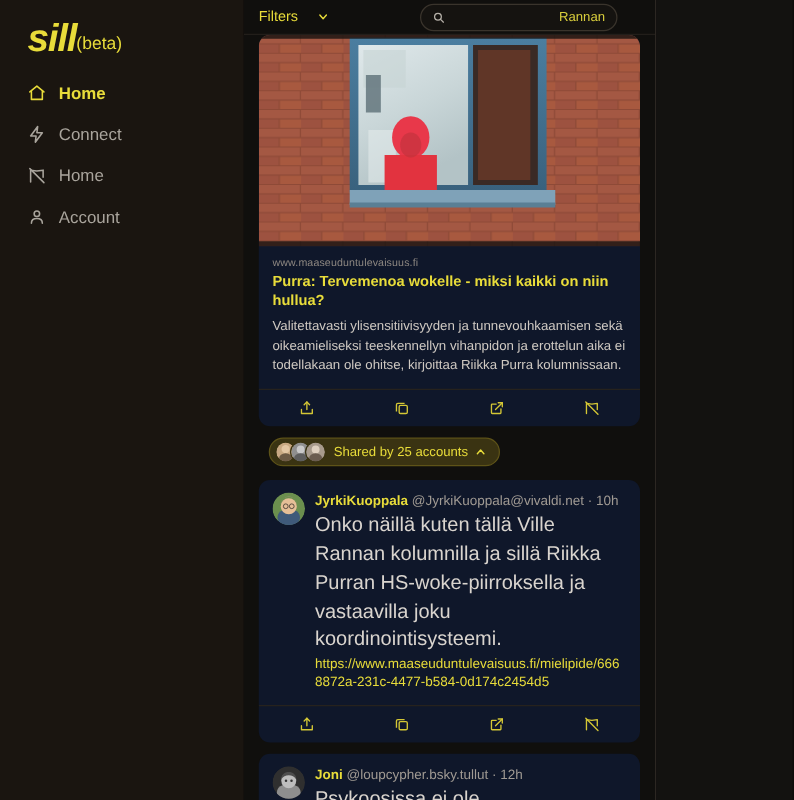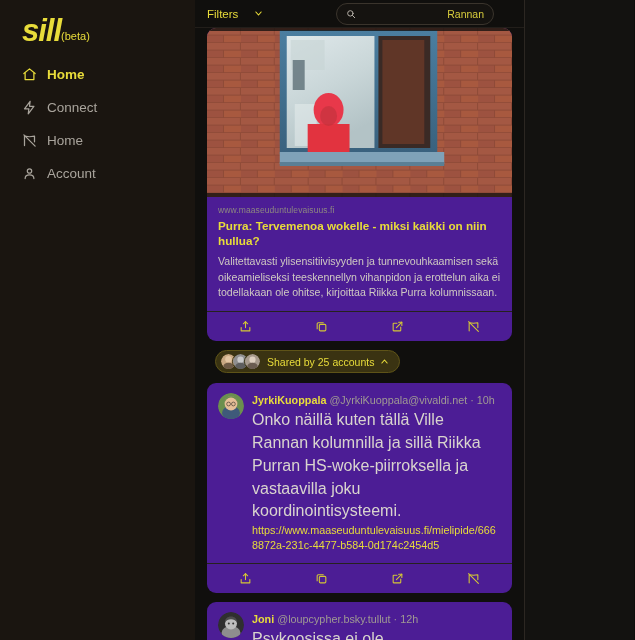--- a/index.html
+++ b/index.html
@@ -16,21 +16,21 @@
     width: 195px; height: 640px;
     background: #1a1510;
     padding: 16px 0 0 22px;
     flex: 0 0 195px;
   }
   .logo-row { display: flex; align-items: flex-end; margin-bottom: 22px; }
   .logo-word {
     font-size: 31px; font-weight: bold; font-style: italic;
     color: #e8dc3a; letter-spacing: -1px; line-height: 0.95;
   }
-  .logo-beta { font-size: 11px; color: #e8dc3a; font-weight: normal; margin-left: 0px; line-height: 1.6; }
+  .logo-beta { font-size: 14px; color: #e8dc3a; font-weight: normal; margin-left: 0px; line-height: 1.6; }
 
   .nav-item {
     display: flex; align-items: flex-start; gap: 10px;
     height: 23px; margin-bottom: 10px;
     font-size: 13.5px; color: #a9a49c; cursor: pointer;
   }
   .nav-item.active { color: #e8dc3a; font-weight: bold; }
   .nav-icon { width: 15px; height: 15px; display:block; }
   .nav-icon svg { width: 15px; height: 15px; display: block; }
 
@@ -61,21 +61,21 @@
     background: #151310; border: 1px solid #3a342c;
     display: flex; align-items: center; padding: 0 9px;
   }
   .search-ico { width: 10px; height: 10px; }
   .search-ico svg { width: 10px; height: 10px; display:block; }
   .search-label { margin-left: auto; font-size: 10.5px; color: #d8cd3c; }
 
   #feed { flex: 1 1 auto; overflow: hidden; padding: 0 12px; }
 
   .card {
-    background: #4c1d95; border-radius: 9px; overflow: hidden;
+    background: #0f172a; border-radius: 9px; overflow: hidden;
     margin-bottom: 9px;
   }
   
   .preview { width: 100%; height: 169px; display:block; }
   .meta { padding: 8px 11px 11px 11px; }
   .meta .host { font-size: 8.5px; color: #8d8781; margin-bottom: 4px; letter-spacing: .1px;}
   .meta .headline {
     font-size: 11.7px; font-weight: bold; color: #e8dc3a;
     line-height: 1.25; margin-bottom: 6px;
   }

